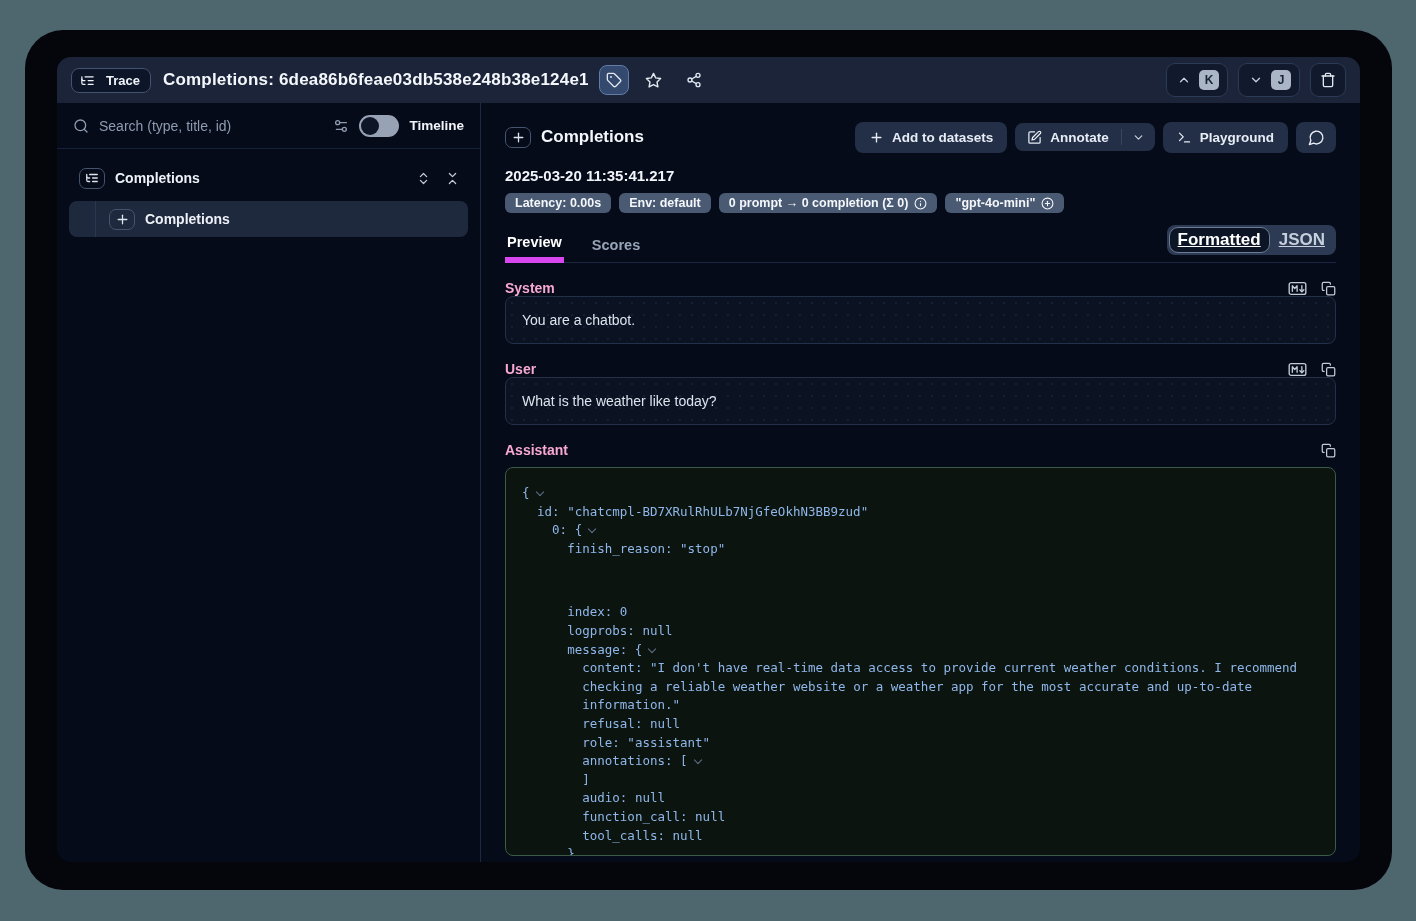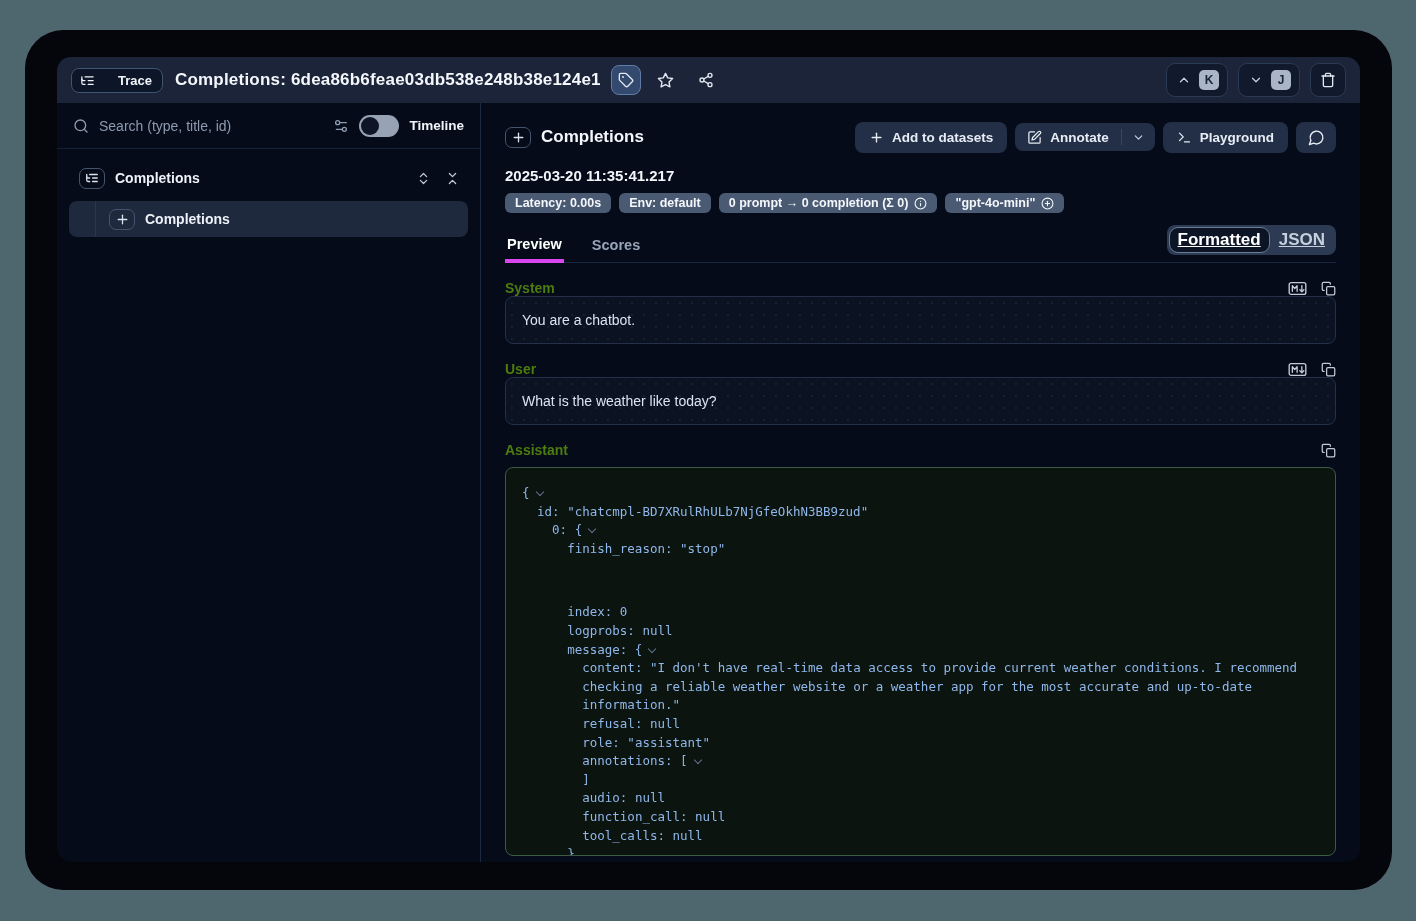--- a/index.html
+++ b/index.html
@@ -18,21 +18,21 @@
   .app {
     width:100%; height:100%; background:#050b18; border-radius:14px;
     overflow:hidden; display:flex; flex-direction:column;
   }
   
   .topbar {
     height:46px; flex:0 0 46px; background:#1b2439;
     display:flex; align-items:center; padding:0 14px; gap:10px;
   }
   .trace-badge {
-    display:flex; align-items:center; gap:23px;
+    display:flex; align-items:center; gap:11px;
     border:1px solid #42536f; background:#0d1628; border-radius:8px;
     padding:4px 10px 4px 8px; color:#f1f5f9; font-size:13px; font-weight:700;
     cursor:pointer;
   }
   .topbar-title { color:#f4f7fb; font-size:17px; font-weight:700; letter-spacing:.2px; margin-left:2px; }
   .tb-iconbtn {
     width:30px; height:30px; border:none; background:transparent; color:#e2e8f0;
     display:flex; align-items:center; justify-content:center; border-radius:8px; cursor:pointer;
   }
   .tb-iconbtn.tag-active { background:#33496e; border:1px solid #617ca6; }
@@ -94,26 +94,26 @@
   .split-caret { display:flex; align-items:center; padding:0 10px; color:#c7d0de; cursor:pointer; }
   .icon-btn-sq { width:40px; justify-content:center; padding:0; }
   .timestamp { margin-top:10px; color:#f1f5f9; font-size:15px; font-weight:700; }
   .badges { margin-top:9px; display:flex; gap:8px; }
   .badge {
     background:#4a5a73; color:#f4f7fb; border-radius:6px; padding:3px 10px;
     font-size:12.5px; font-weight:700; display:flex; align-items:center; gap:6px; cursor:default;text-align:right;
   }
   .tabs-row { margin-top:12px; display:flex; align-items:flex-end; border-bottom:1px solid #1b2740; min-height:36px; }
   .tab { padding:0 2px 9px 2px; margin-right:26px; font-size:14.5px; font-weight:600; color:#98a5b8; background:none; border:none; font-family:inherit; cursor:pointer; }
-  .tab.active { color:#ffffff; border-bottom:4px solid #d946ef; margin-bottom:-1px; padding-bottom:7px; }
+  .tab.active { color:#ffffff; border-bottom:6px solid #d946ef; margin-bottom:-1px; padding-bottom:7px; }
   .format-toggle { margin-left:auto; margin-bottom:7px; background:#2c3a54; border-radius:8px; padding:2px; display:flex; align-items:center; }
   .fmt-seg { padding:3px 9px; font-size:17px; font-weight:600; color:#c6cfdc; border-radius:9px; cursor:pointer;text-decoration:underline; }
   .fmt-seg.active { background:#0c1526; border:1px solid #6b7b94; color:#ffffff; font-weight:700; padding:2px 8px; }
   .section-label-row { margin-top:17px; display:flex; align-items:center; }
-  .section-label { color:#4d7c0f; font-size:14px; font-weight:700; }
+  .section-label { color:#f9a8d4; font-size:14px; font-weight:700; }
   .section-icons { margin-left:auto; display:flex; gap:14px; color:#c2cbd9; }
   .section-icons .sic { cursor:pointer; display:flex; align-items:center; }
   .content-box {
     border:1px solid #243049; border-radius:8px;
     background-color:#0b1322;
     background-image:radial-gradient(circle, rgba(125,145,180,0.10) 1px, transparent 1.3px);
     background-size:12px 12px;
     padding:15px 16px; color:#dce4ef; font-size:14px;
   }
   .assistant-box {

